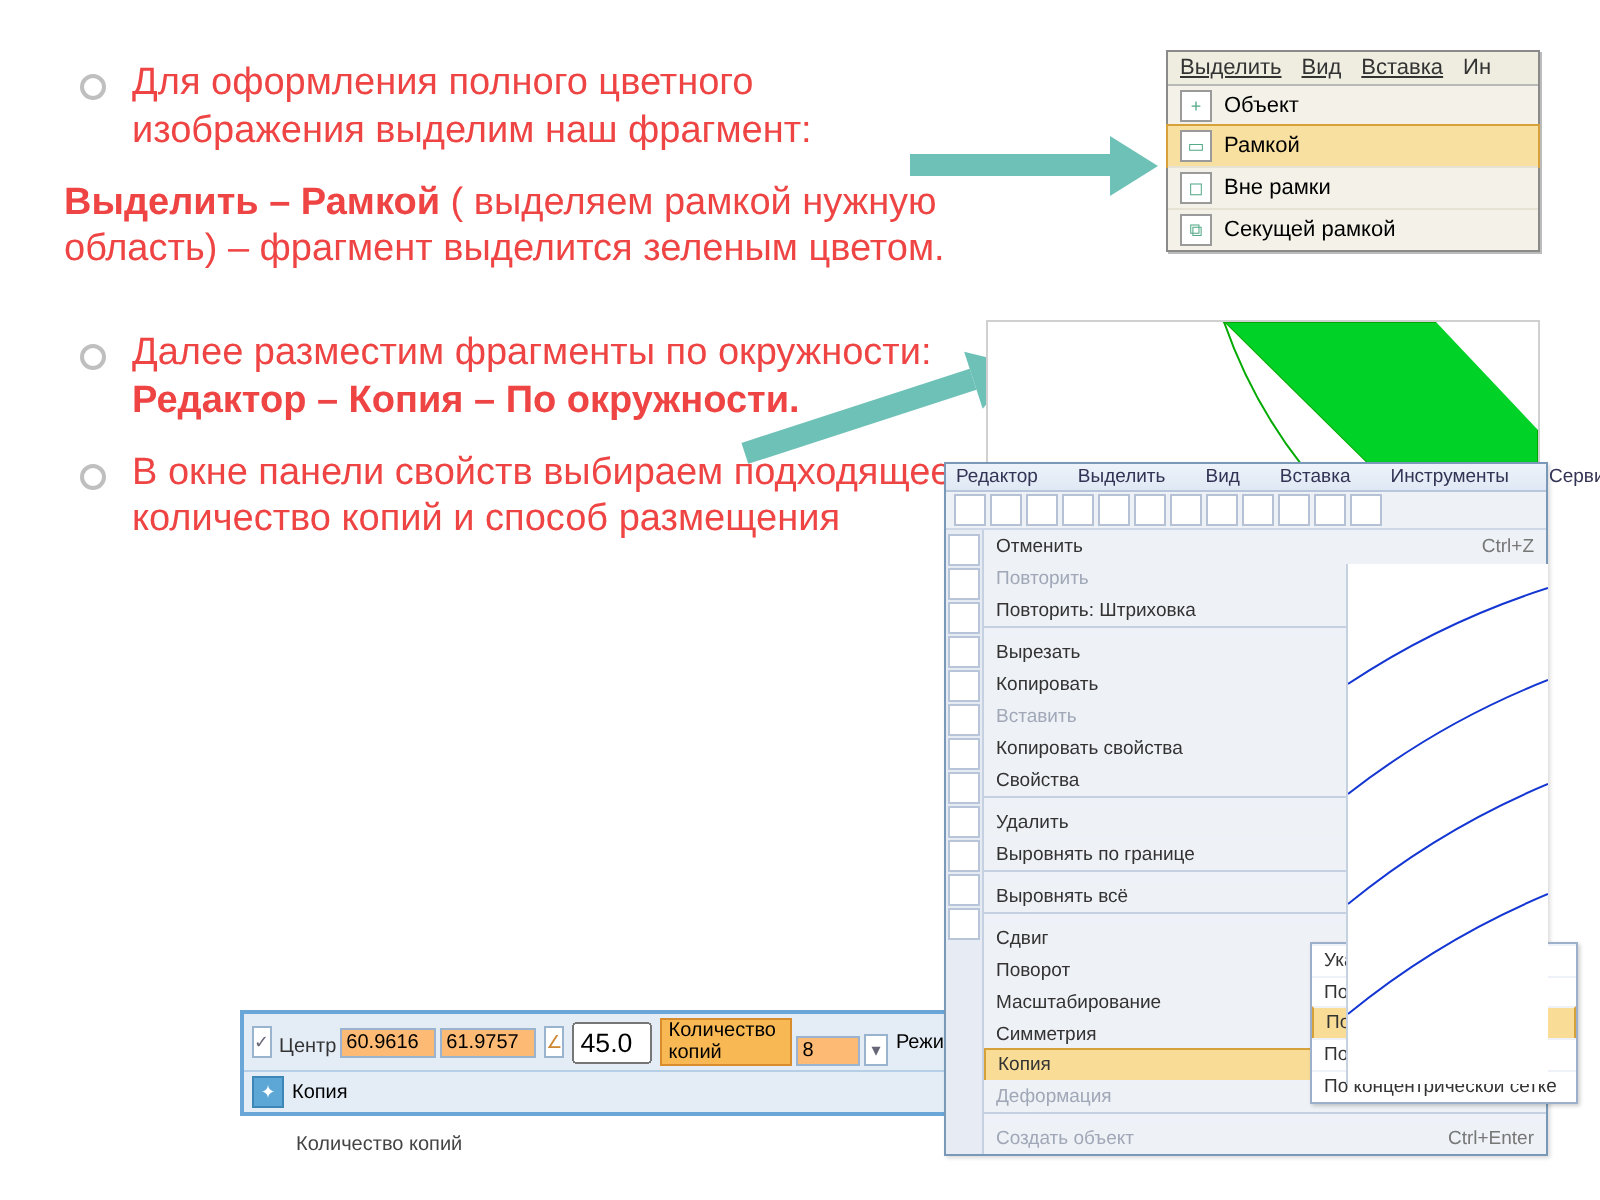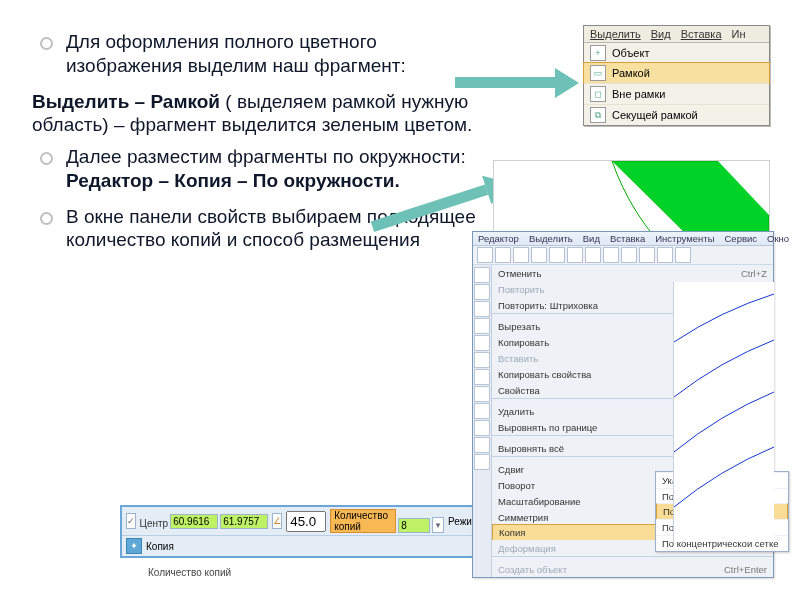--- a/index.html
+++ b/index.html
@@ -1,42 +1,42 @@
 <!DOCTYPE html>
 <html><head>
 <meta charset="utf-8">
 <style>
   html,body{margin:0;padding:0;width:800px;height:600px;background:#fff;font-family:Arial,Helvetica,sans-serif;overflow:hidden}
   .slide{position:relative;width:800px;height:600px}
   
-  .txt{position:absolute;left:32px;top:30px;width:445px;font-size:19px;line-height:1.25;color:#0f172a}
+  .txt{position:absolute;left:32px;top:30px;width:445px;font-size:19px;line-height:1.25;color:#ef4444}
   .txt ul{margin:0;padding:0;list-style:none}
   .txt li.bul{position:relative;padding-left:34px;margin-bottom:12px}
   .txt li.bul::before{content:"";position:absolute;left:8px;top:7px;width:9px;height:9px;border:2px solid #bfbfbf;border-radius:50%}
-  .txt li.nobul{padding-left:0;margin-bottom:8px}
+  .txt li.nobul{padding-left:0;margin-bottom:28px}
   b{font-weight:700}
   
   .arrow{position:absolute}
   .arrow .shaft{background:#6ec1b6;position:absolute}
   .arrow .head{position:absolute;width:0;height:0}
   
   .menupanel{position:absolute;right:30px;top:25px;width:185px;border:1px solid #8a8a8a;background:#f4f2e8;font-size:11px;box-shadow:1px 1px 0 #bbb}
   .menubar{display:flex;gap:10px;padding:2px 6px;border-bottom:1px solid #b8b8b8;color:#333;background:#efece0}
   .menubar span{white-space:nowrap}
   .menubar u{text-decoration:underline}
   .mi{display:flex;align-items:center;gap:6px;padding:2px 6px;border-top:1px solid #e6e3d5}
   .mi:first-of-type{border-top:none}
   .mi.sel{background:#f8e0a0;border:1px solid #d8a038;margin:-1px}
   .mi .ic{width:14px;height:14px;display:flex;align-items:center;justify-content:center;background:#fff;border:1px solid #9a9a9a;font-size:9px;color:#5a8}
   
   .gpanel{position:absolute;right:30px;top:160px;width:275px;height:175px;background:#fff;border:1px solid #d0d0d0}
   .gpanel svg{position:absolute;inset:0}
   
   .emenu{position:absolute;right:26px;bottom:22px;width:300px;border:1px solid #7a98b8;background:#eef1f5;font-size:9.5px;box-shadow:1px 1px 2px rgba(0,0,0,.15)}
-  .embar{display:flex;gap:10px;background:linear-gradient(#eef3fa,#dfe8f4);padding:1px 5px;border-bottom:1px solid #b7c6db;color:#335}
+  .embar{display:flex;gap:20px;background:linear-gradient(#eef3fa,#dfe8f4);padding:1px 5px;border-bottom:1px solid #b7c6db;color:#335}
   .etb{display:flex;gap:2px;padding:1px 4px;border-bottom:1px solid #cfd8e6}
   .etb i{width:14px;height:14px;background:#fff;border:1px solid #b5c2d6;display:inline-block}
   .ebody{position:relative;display:flex}
   .eside{width:18px;background:#e7ecf4;border-right:1px solid #c5d0e0;display:flex;flex-direction:column;gap:1px;padding:2px 0}
   .eside i{width:14px;height:14px;margin:0 auto;background:#fff;border:1px solid #b8c4d8}
   .ecol{flex:1}
   .eit{display:flex;justify-content:space-between;align-items:center;padding:0 6px;height:15px;border-top:1px solid #eef1f7;color:#333;white-space:nowrap}
   .eit.dim{color:#a0a8b8}
   .eit.sep{height:4px;border-top:1px solid #c5d0e0;background:#eef1f7}
   .eit.sel{background:#f9dd96;border:1px solid #d8a038;margin:-1px 0}
@@ -47,21 +47,21 @@
   .esub .eit.sel{background:#f9dd96}
   .ecnv{position:absolute;right:-1px;top:17px;width:100px;height:260px;background:#fff;border-left:1px solid #c5d0e0}
   .ecnv svg{position:absolute;inset:0}
   
   .pbar{position:absolute;left:120px;bottom:42px;width:360px;border:2px solid #6aa6d8;background:#e4edf6;font-size:10px}
   .prow{display:flex;align-items:center;gap:4px;padding:2px 4px;border-bottom:1px solid #b7cfe6}
   .prow:last-child{border-bottom:none}
   .pfield{display:flex;align-items:flex-end;gap:2px}
   .pfield .lab{white-space:nowrap;color:#333}
   .pfield .labsel{background:#f8b955;border:1px solid #d98c2c;padding:0 3px}
-  .pfield input{width:42px;height:13px;border:1px solid #9ab4d0;background:#bef264;font-size:10px;padding:0 2px}
+  .pfield input{width:42px;height:13px;border:1px solid #9ab4d0;background:#fdba74;font-size:10px;padding:0 2px}
   .picon{width:14px;height:14px;border:1px solid #9ab4d0;background:#fff;display:inline-flex;align-items:center;justify-content:center;color:#667;font-size:9px}
   .picon.blue{background:#5da7d6;border-color:#3d87b8;color:#fff}
   .ttl{position:absolute;left:148px;bottom:22px;font-size:10px;color:#444}
 </style>
 </head>
 <body>
 
 <div class="slide">
 
   <div class="txt">

